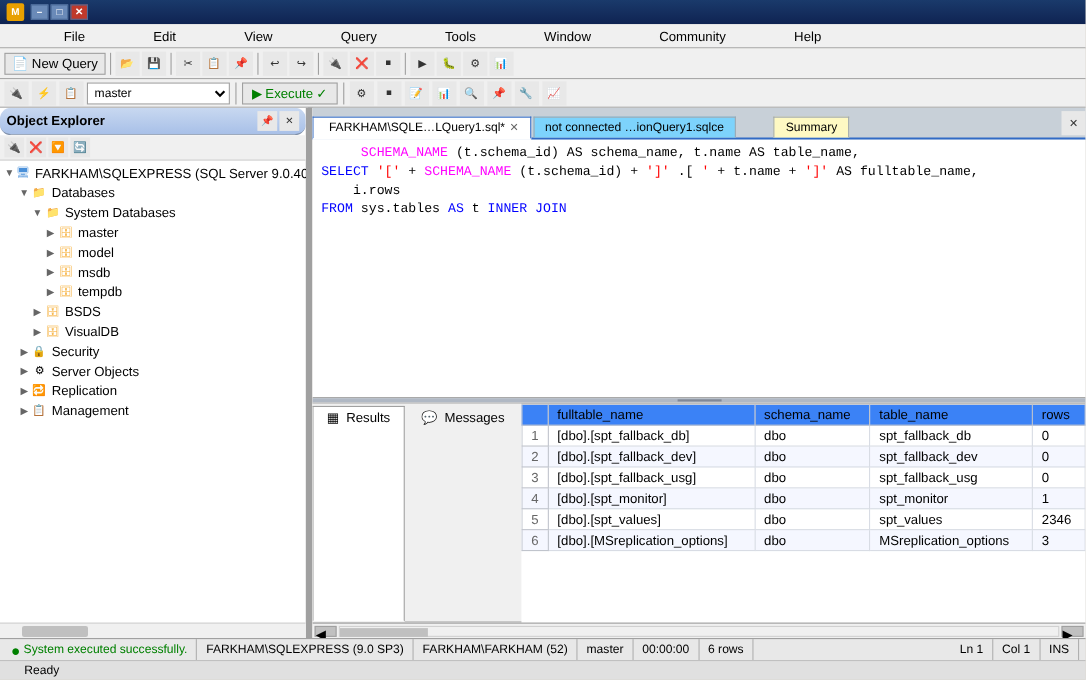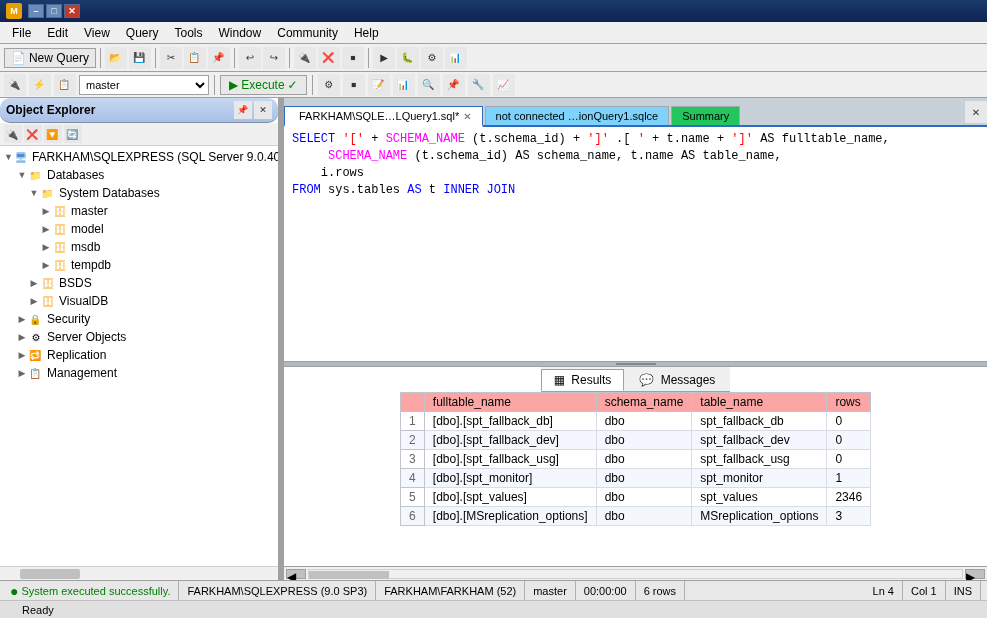--- a/index.html
+++ b/index.html
@@ -26,21 +26,21 @@
     
     #menubar {
       background: #f0f0f0;
       height: 22px;
       display: flex;
       align-items: center;
       padding: 0 4px;
       border-bottom: 1px solid #a0a0a0;
       font-size: 12px;
     }
-    .menu-item { padding: 2px 8px; cursor: pointer; }
+    .menu-item { padding: 2px 8px; cursor: pointer; margin-left: 46px; }
 
     
     #toolbar {
       background: #f0f0f0;
       height: 28px;
       display: flex;
       align-items: center;
       padding: 2px 4px;
       border-bottom: 1px solid #a0a0a0;
       gap: 2px;
@@ -149,21 +149,21 @@
     }
     .editor-tab.active {
       background: white;
       border-color: #316ac5;
       border-bottom: 2px solid white;
       margin-bottom: -2px;
       z-index: 1;
       padding-left: 14px;
     }
     .editor-tab .tab-close { font-size: 10px; color: #666; cursor: pointer; }
-    .tab-summary { background: #22c55e; }
+    .tab-summary { background: #fef9c3; margin-left: 32px; }
 
     
     #sql-editor {
       flex: 1;
       background: white;
       padding: 4px 8px;
       font-family: 'Courier New', monospace;
       font-size: 12px;
       overflow: auto;
       border-bottom: 1px solid #a0a0a0;
@@ -173,23 +173,22 @@
     .sql-kw { color: #0000ff; }
     .sql-fn { color: #ff00ff; }
     .sql-str { color: #ff0000; }
     .sql-plain { color: #000; }
 
     
     #results-area {
       background: white;
       border-top: 1px solid #a0a0a0;
       display: flex;
-      flex-direction: column;
+      flex-direction: row;
       height: 200px;
-      align-items: center;
     }
     #results-tabs {
       display: flex;
       background: #f0f0f0;
       border-bottom: 1px solid #a0a0a0;
       padding-top: 2px;
     }
     .results-tab {
       padding: 3px 12px;
       font-size: 12px;
@@ -203,21 +202,21 @@
       border-bottom: 1px solid white;
     }
     .results-tab-icon { margin-right: 3px; }
     #results-table-container { overflow: auto; flex: 1; }
     #results-table {
       border-collapse: collapse;
       font-size: 12px;
       width: 100%;
     }
     #results-table th {
-      background: #fca5a5;
+      background: #3b82f6;
       border: 1px solid #c0c4cc;
       padding: 2px 8px;
       text-align: left;
       font-weight: normal;
       white-space: nowrap;
     }
     #results-table td {
       border: 1px solid #d8dce4;
       padding: 2px 8px;
       white-space: nowrap;
@@ -495,37 +494,37 @@
       </div>
       <div class="editor-tab tab-summary">
         <span>Summary</span>
       </div>
       <div style="flex:1;border-bottom:none;"></div>
       <button class="toolbar-btn" style="margin-bottom:2px;">✕</button>
     </div>
 
     <div id="sql-editor">
       <div class="sql-line">
+        <span class="sql-plain">&nbsp;&nbsp;&nbsp;&nbsp;</span>
+        <span class="sql-fn">SCHEMA_NAME</span>
+        <span class="sql-plain">(t.schema_id) AS schema_name, t.name AS table_name,</span>
+      </div>
+      <div class="sql-line">
         <span class="sql-kw">SELECT</span>
         <span class="sql-plain"> </span>
         <span class="sql-str">'['</span>
         <span class="sql-plain"> + </span>
         <span class="sql-fn">SCHEMA_NAME</span>
         <span class="sql-plain">(t.schema_id) + </span>
         <span class="sql-str">']'</span>
         <span class="sql-plain">.[</span>
         <span class="sql-str">'</span>
         <span class="sql-plain"> + t.name + </span>
         <span class="sql-str">']'</span>
         <span class="sql-plain"> AS fulltable_name,</span>
-      </div>
-      <div class="sql-line">
-        <span class="sql-plain">&nbsp;&nbsp;&nbsp;&nbsp;</span>
-        <span class="sql-fn">SCHEMA_NAME</span>
-        <span class="sql-plain">(t.schema_id) AS schema_name, t.name AS table_name,</span>
       </div>
       <div class="sql-line">
         <span class="sql-plain">&nbsp;&nbsp;&nbsp;&nbsp;i.rows</span>
       </div>
       <div class="sql-line">
         <span class="sql-kw">FROM</span>
         <span class="sql-plain"> sys.tables </span>
         <span class="sql-kw">AS</span>
         <span class="sql-plain"> t </span>
         <span class="sql-kw">INNER JOIN</span>
@@ -631,21 +630,21 @@
     <span>master</span>
   </div>
   <div class="status-item">
     <span>00:00:00</span>
   </div>
   <div class="status-item">
     <span>6 rows</span>
   </div>
   <div class="status-spacer"></div>
   <div class="status-item">
-    <span>Ln 4</span>
+    <span>Ln 1</span>
   </div>
   <div class="status-item">
     <span>Col 1</span>
   </div>
   <div class="status-item">
     <span>INS</span>
   </div>
 </div>
 
 <div id="ready-bar">

